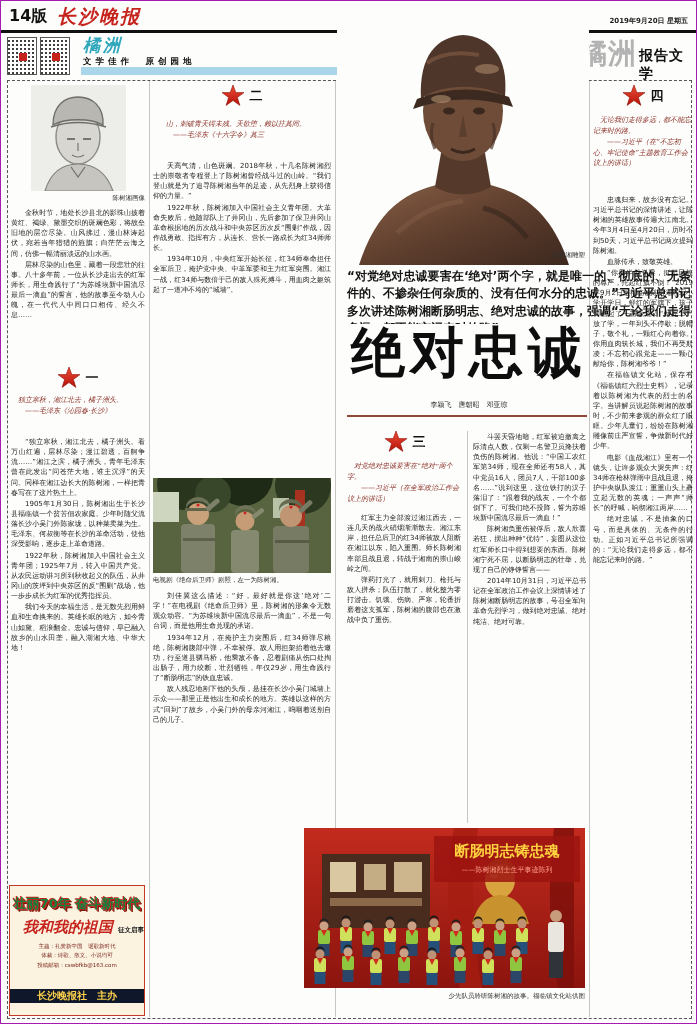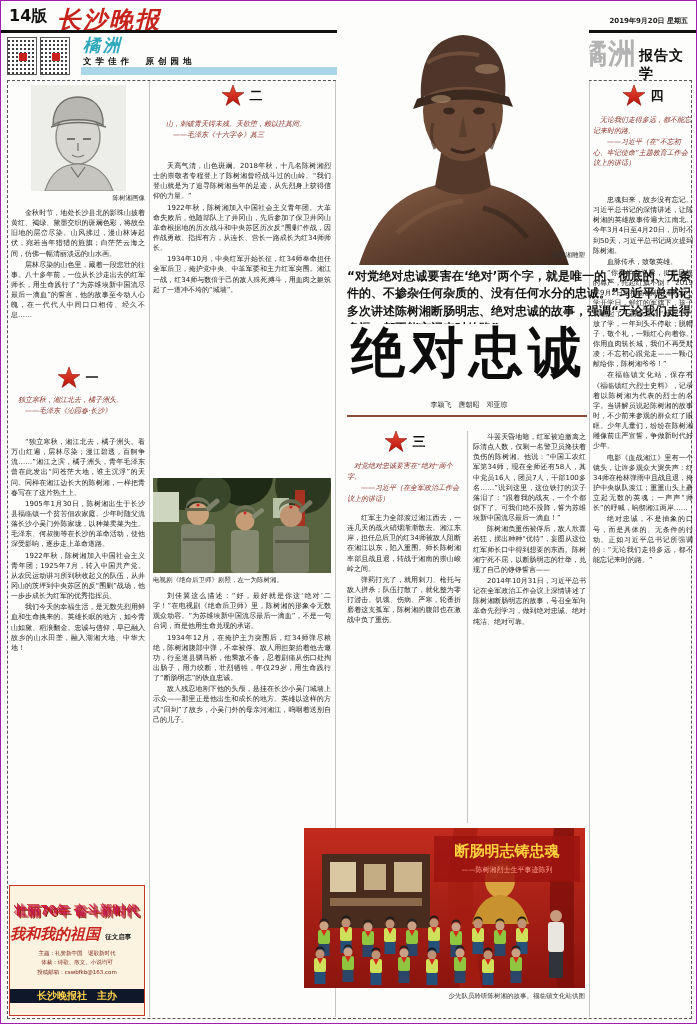--- a/index.html
+++ b/index.html
@@ -2,21 +2,21 @@
 <html><head>
 <meta charset="utf-8">
 <style>
   * { margin:0; padding:0; box-sizing:border-box; }
   html,body { background:#e9e9e6; }
   body { font-family:"DejaVu Sans","Liberation Sans",sans-serif; }
   .page { position:relative; width:697px; height:1024px; background:#fdfdfb; margin:0 auto;
           overflow:hidden; border:1px solid #a21caf; }
   
   .page-num { position:absolute; left:8px; top:5px; font-size:16px; font-weight:bold; color:#111; }
-  .paper-name { position:absolute; left:56px; top:3px; font-size:24px; font-weight:bold; color:#c6231d;
+  .paper-name { position:absolute; left:56px; top:3px; font-size:19px; font-weight:bold; color:#c6231d;
                 font-family:"DejaVu Serif","Liberation Serif",serif; font-style:italic; letter-spacing:2px; }
   .date-line { position:absolute; right:8px; top:15px; font-size:7px; color:#222; font-weight:bold;margin-left:32px; }
   .rule-heavy { position:absolute; left:0; top:29px; width:697px; height:2.5px; background:#111; }
   
   .qr-wrap { position:absolute; left:6px; top:36px; width:66px; height:40px; display:flex; gap:3px; }
   .qr { width:30px; height:38px; background:
         repeating-linear-gradient(0deg,#222 0 2px,#fff 2px 4px),
         repeating-linear-gradient(90deg,#222 0 2px,#fff 2px 4px);
         background-blend-mode:screen; border:1px solid #555; position:relative; }
   .qr::after { content:""; position:absolute; left:11px; top:15px; width:8px; height:8px; background:#c6231d; }
@@ -54,23 +54,23 @@
   .lead-quote { position:absolute; left:346px; top:267px; width:344px; height:56px; overflow:hidden;
                 font-size:12px; font-weight:bold; color:#151515; line-height:1.45; text-align:justify; }
   .headline { position:absolute; left:340px; top:320px; width:256px; height:74px; text-align:center;
               font-size:54px; font-weight:900; color:#0d0d0d; letter-spacing:5px; line-height:1.2;
               font-family:"DejaVu Sans","Liberation Sans",sans-serif; }
   .byline { position:absolute; left:346px; top:399px; width:244px; text-align:center; font-size:7px; color:#333; }
   .byline-rule { position:absolute; left:346px; top:414px; width:240px; height:2px; background:#8a4a33; }
   
   .ad-box { position:absolute; left:8px; top:884px; width:136px; height:131px; background:#fbf3e0;
             border:1px solid #c33a2a; overflow:hidden; }
-  .ad-line1 { margin-top:16px; text-align:center; font-size:13px; font-weight:400; color:#be185d;
+  .ad-line1 { margin-top:9px; text-align:center; font-size:13px; font-weight:700; color:#15803d;
               letter-spacing:0px; text-shadow:1px 1px 0 #c6231d,-1px -1px 0 #c6231d,2px 2px 0 #7a1208; }
-  .ad-line2 { margin-top:5px; text-align:left; font-size:15px; font-weight:bold; font-style:italic;
+  .ad-line2 { margin-top:5px; text-align:right; font-size:15px; font-weight:bold; font-style:italic;
               color:#c6231d; font-family:"DejaVu Serif","Liberation Serif",serif; }
   .ad-line2 .tag { font-size:6.5px; color:#222; font-style:normal; font-family:"DejaVu Sans",sans-serif; }
   .ad-details { margin-top:5px; text-align:center; font-size:5.5px; color:#7a231a; line-height:1.7; }
   .ad-footer { position:absolute; left:0; bottom:12px; width:100%; height:14px; background:#0f172a;
                color:#ffd34d; font-size:10px; font-weight:bold; text-align:center; line-height:14px; }
 </style>
 </head>
 <body>
 
 <svg width="0" height="0" style="position:absolute">

